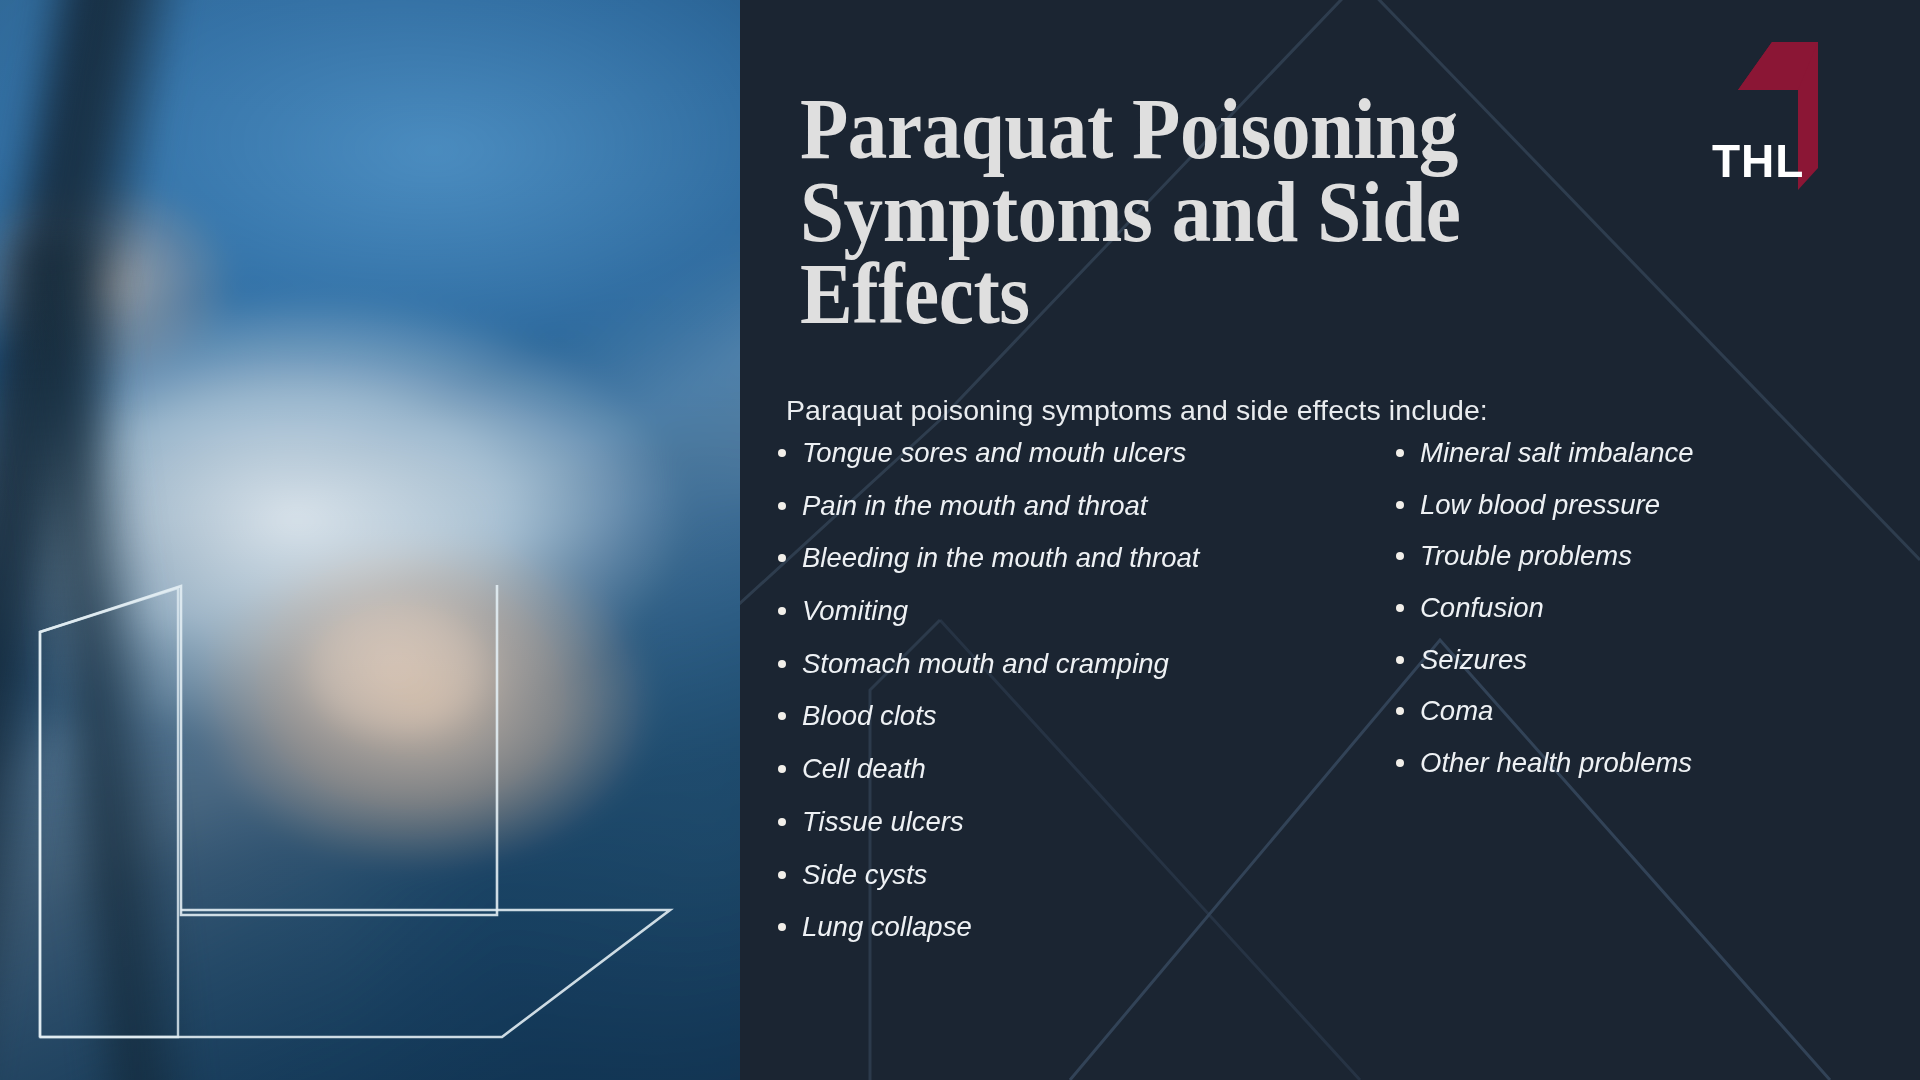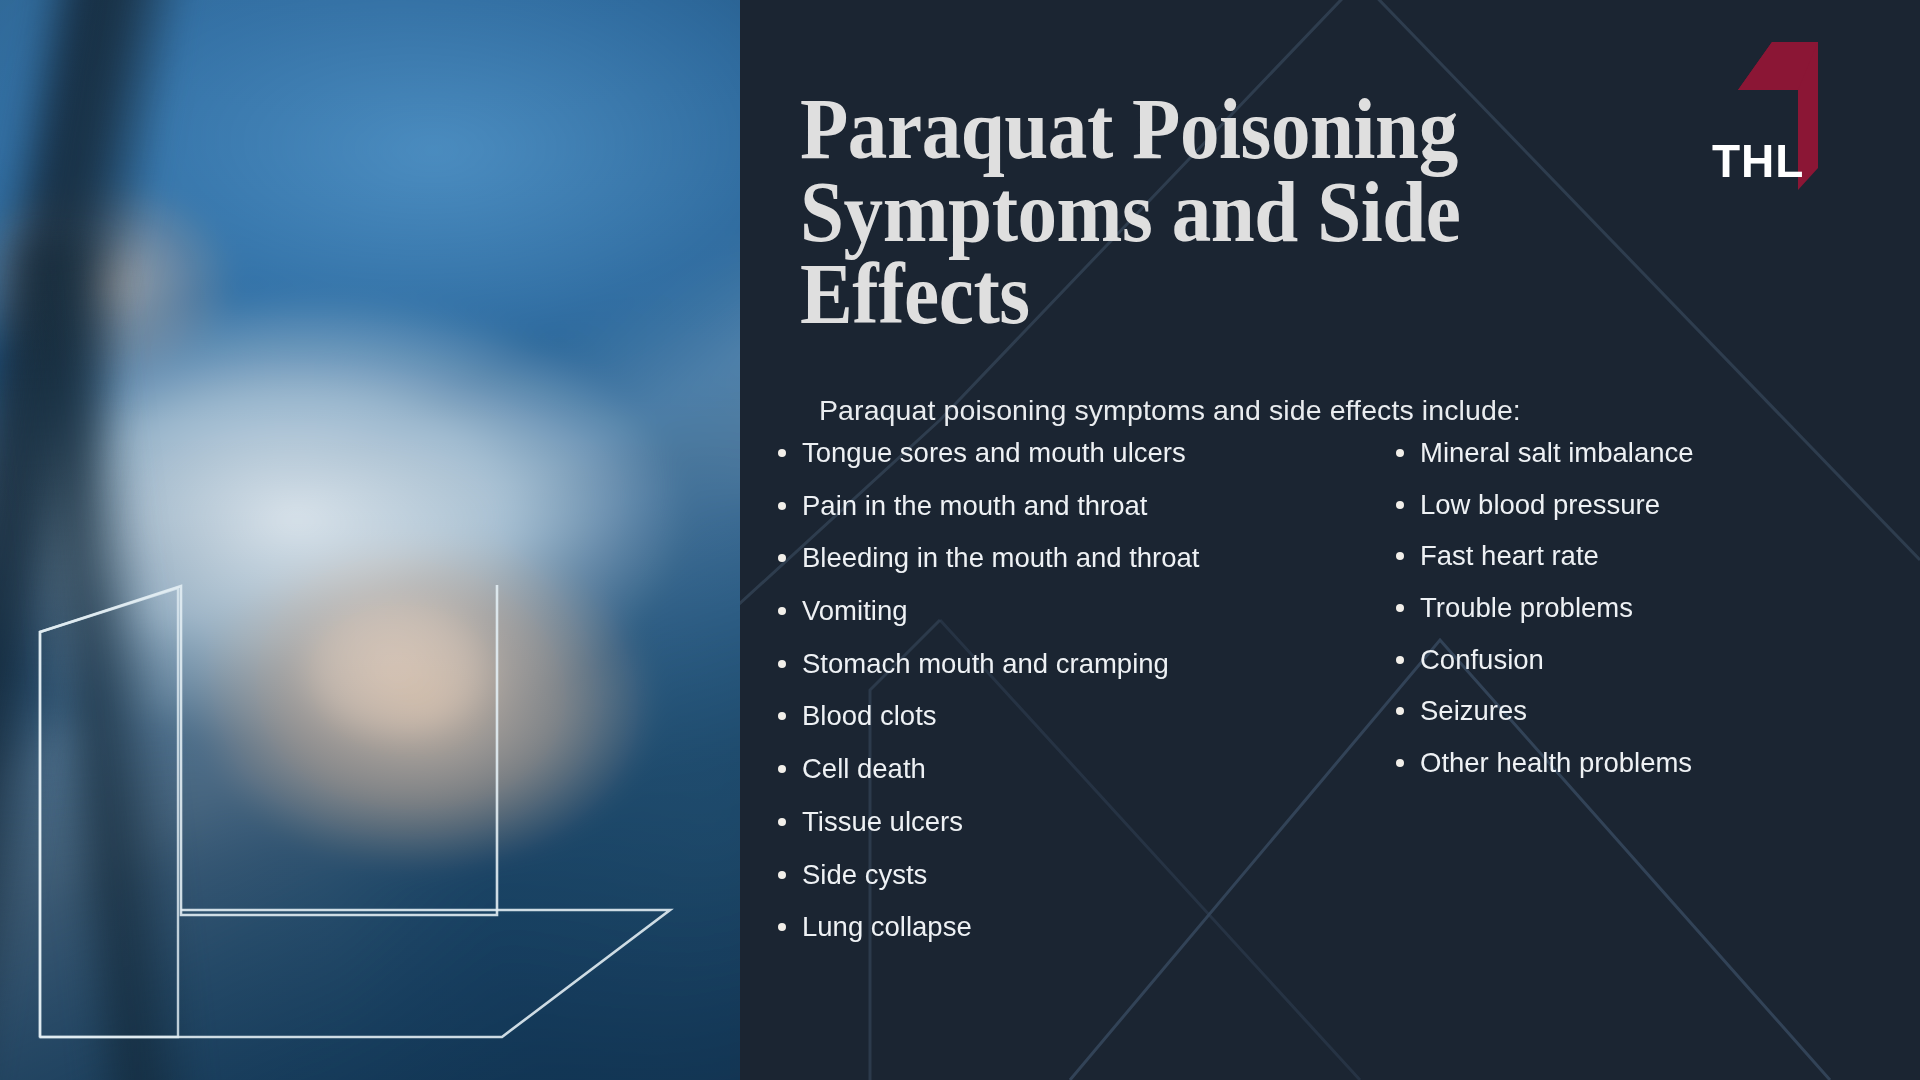--- a/index.html
+++ b/index.html
@@ -106,31 +106,32 @@
     font-size:86px;
     line-height:0.96;
     letter-spacing:-0.5px;
     color:#dfdfdf;
     transform:scaleX(0.92);
     transform-origin:left top;
   }
 
   .intro {
     position:absolute;
-    left:79px; top:394px;
+    left:46px; top:394px;
     font-size:28.5px;
     color:#e9ecef;
     letter-spacing:0.1px;
   }
 
   .lists {
     position:absolute;
     left:0; top:438px;
     width:100%;
     display:flex;
+    font-style:italic;
   }
   .col { position:relative; }
   .col-left  { margin-left:20px; width:600px; }
   .col-right { margin-left:18px; width:520px; }
 
   ul.bullets { list-style:none; }
   ul.bullets li {
     position:relative;
     padding-left:42px;
     margin-bottom:23px;
@@ -208,23 +209,23 @@
             <li><span class="bullet-dot"></span><span>Cell death</span></li>
             <li><span class="bullet-dot"></span><span>Tissue ulcers</span></li>
             <li><span class="bullet-dot"></span><span>Side cysts</span></li>
             <li><span class="bullet-dot"></span><span>Lung collapse</span></li>
           </ul>
       </div>
       <div class="col col-right">
         <ul class="bullets">
             <li><span class="bullet-dot"></span><span>Mineral salt imbalance</span></li>
             <li><span class="bullet-dot"></span><span>Low blood pressure</span></li>
-            <li><span class="bullet-dot"></span><span>Fast heart rate</span></li>
             <li><span class="bullet-dot"></span><span>Trouble problems</span></li>
             <li><span class="bullet-dot"></span><span>Confusion</span></li>
             <li><span class="bullet-dot"></span><span>Seizures</span></li>
+            <li><span class="bullet-dot"></span><span>Coma</span></li>
             <li><span class="bullet-dot"></span><span>Other health problems</span></li>
           </ul>
       </div>
     </div>
 
   </div>
 </div>
 
 </body></html>

